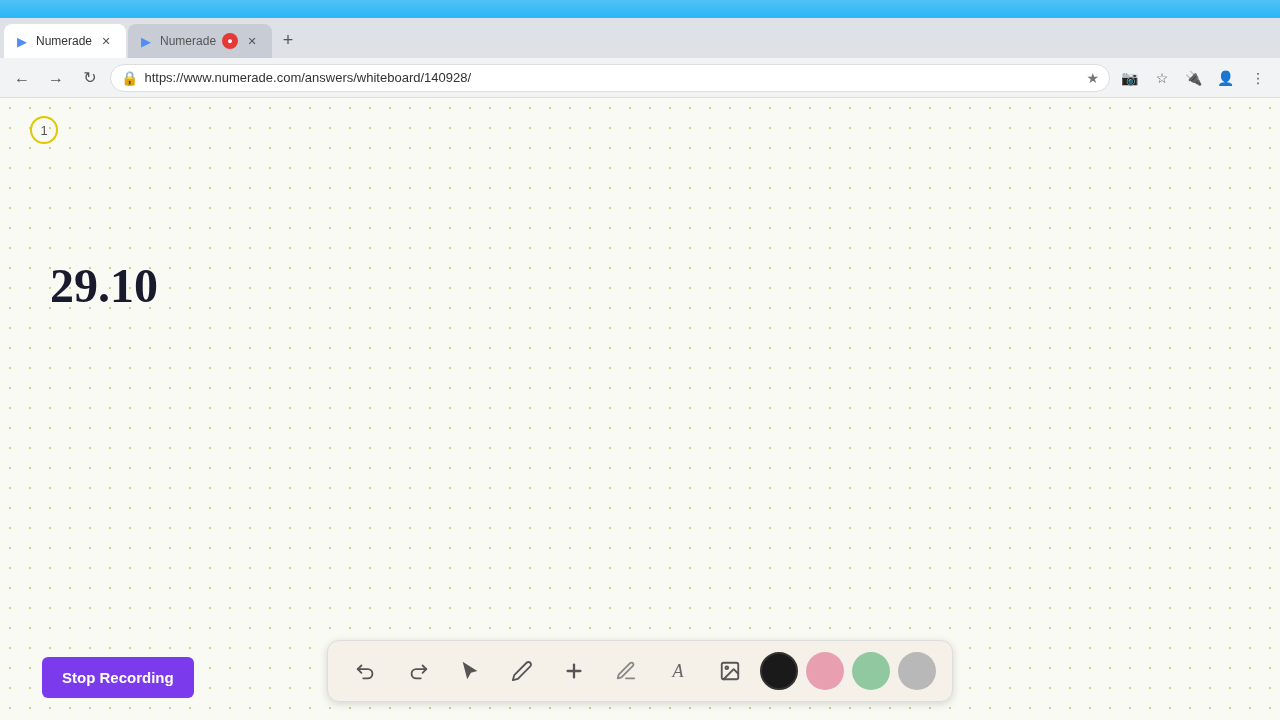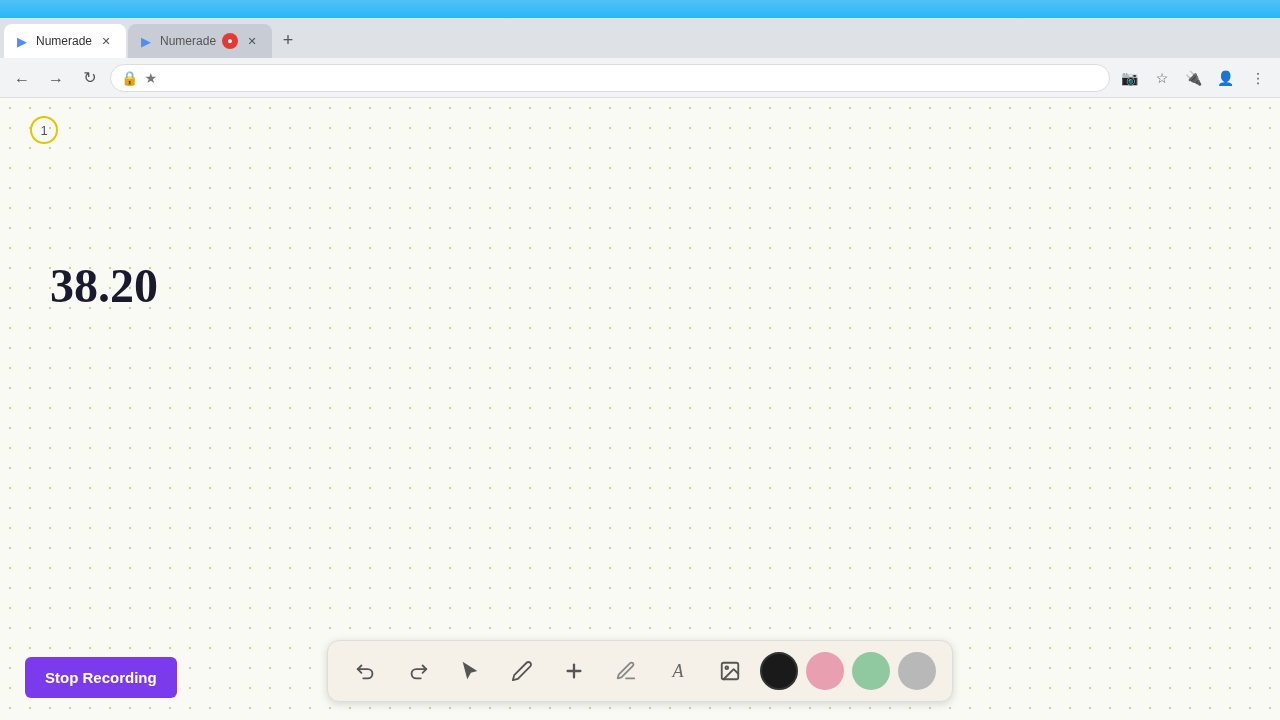--- a/index.html
+++ b/index.html
@@ -210,21 +210,21 @@
       border-radius: 50%;
       cursor: pointer;
       border: 2px solid transparent;
     }
     .color-swatch.active { border-color: #333; }
 
     
     .stop-recording-btn {
       position: absolute;
       bottom: 22px;
-      left: 25px;
+      left: 42px;
       background: #7c3aed;
       color: white;
       border: none;
       border-radius: 6px;
       padding: 12px 20px;
       font-size: 15px;
       font-weight: 600;
       cursor: pointer;
       white-space: nowrap;
     }
@@ -250,34 +250,35 @@
   </div>
   <div class="tab-new">+</div>
 </div>
 
 <div class="browser-nav-bar">
   <div class="nav-btn">←</div>
   <div class="nav-btn">→</div>
   <div class="nav-btn">↻</div>
   <div class="address-bar-container">
     <span class="address-icon">🔒</span>
+    <span class="address-text">https://www.numerade.com/answers/whiteboard/140928/</span>
     <span class="address-icon">★</span>
   </div>
   <div class="nav-right-icons">
     <div class="nav-icon-btn">📷</div>
     <div class="nav-icon-btn">☆</div>
     <div class="nav-icon-btn">🔌</div>
     <div class="nav-icon-btn">👤</div>
     <div class="nav-icon-btn">⋮</div>
   </div>
 </div>
 
 <div class="whiteboard-area">
   <div class="page-number">1</div>
-  <div class="whiteboard-text">38.20</div>
+  <div class="whiteboard-text">29.10</div>
 
   <button class="stop-recording-btn">Stop Recording</button>
 
   <div class="bottom-toolbar">
     <button class="toolbar-btn" title="Undo">
       <svg width="22" height="22" viewBox="0 0 24 24" fill="none" stroke="#555" stroke-width="2" stroke-linecap="round" stroke-linejoin="round">
         <path d="M3 10h11a5 5 0 0 1 0 10H9"></path>
         <polyline points="3 10 7 6"></polyline>
         <polyline points="3 10 7 14"></polyline>
       </svg>

